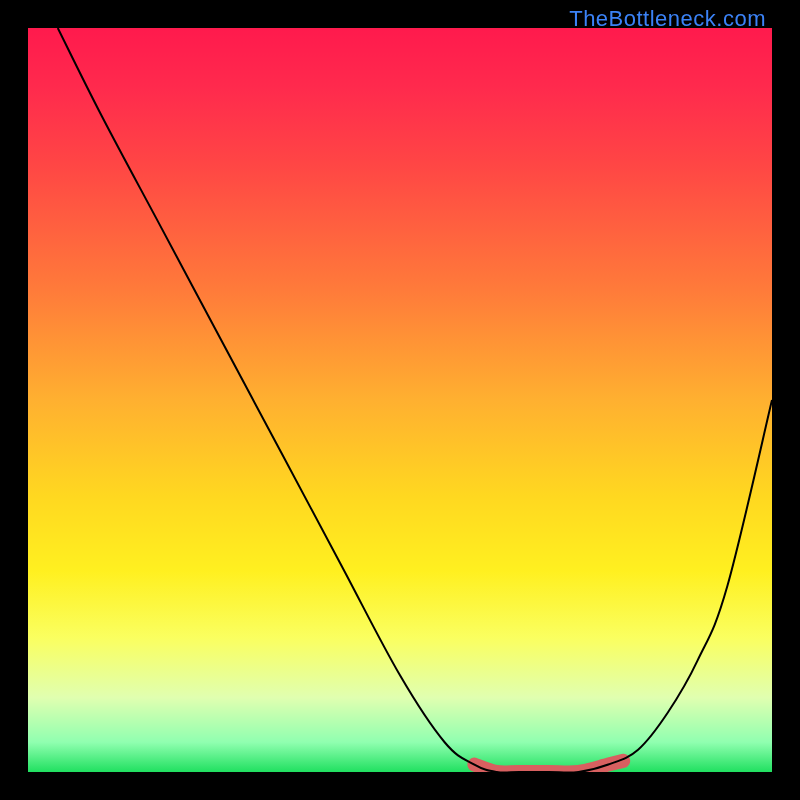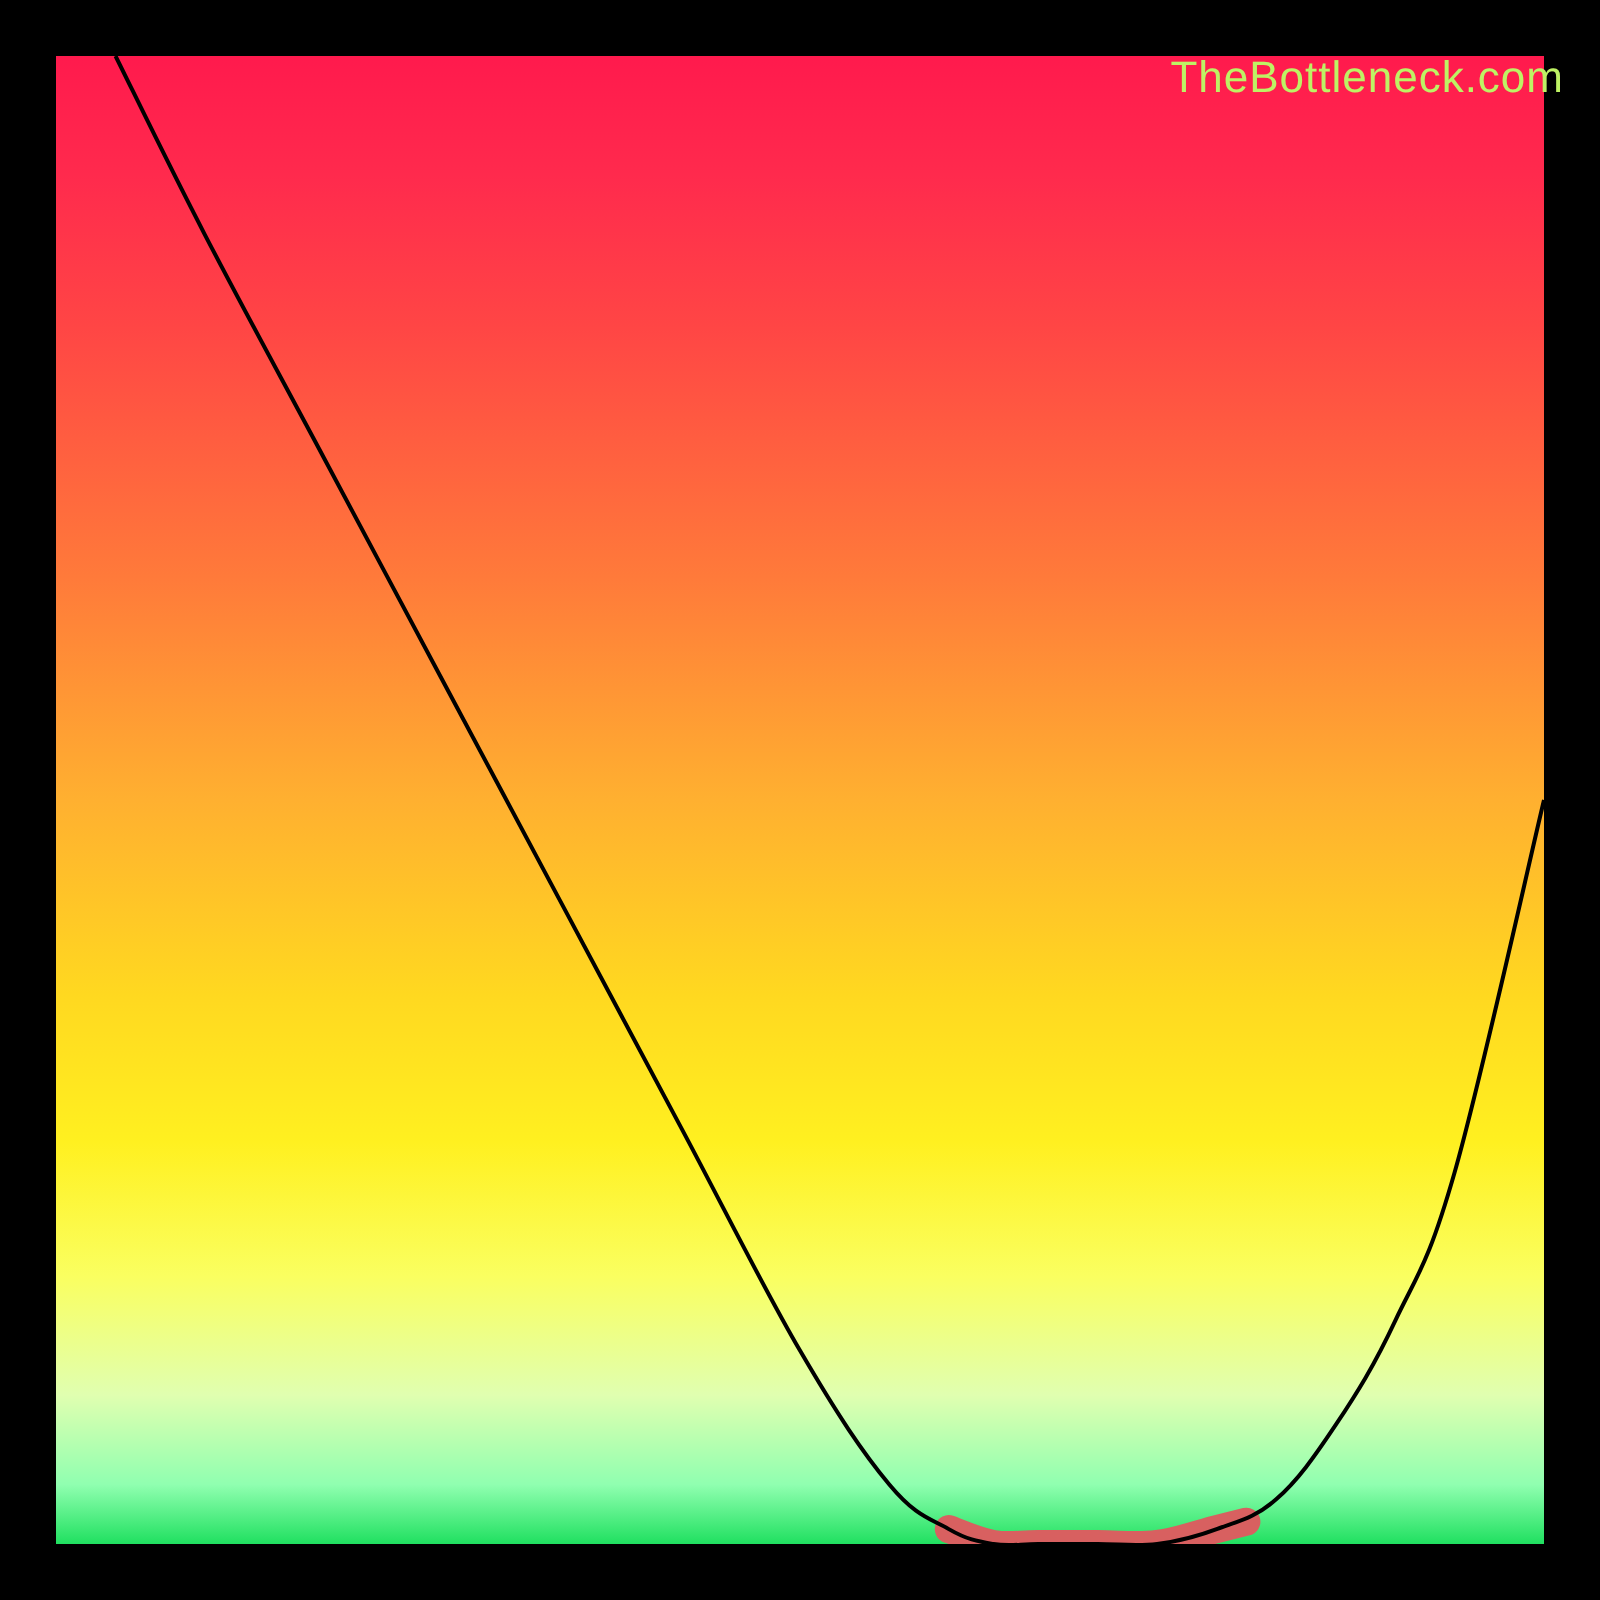--- a/index.html
+++ b/index.html
@@ -7,26 +7,25 @@
     padding: 0;
     width: 800px;
     height: 800px;
     background: #000;
     position: relative;
     font-family: Arial, sans-serif;
   }
   .watermark {
     position: absolute;
     top: 6px;
-    right: 18px;
-    color: #bef264;
+    right: 34px;
+    color: #3b82f6;
     font-size: 22px;
     letter-spacing: 0.5px;
     z-index: 10;
-    margin-top: 20px;
   }
   .plot-area {
     position: absolute;
     left: 28px;
     top: 28px;
     width: 744px;
     height: 744px;
     background: linear-gradient(to bottom,
       #ff1a4d 0%,
       #ff2a4d 8%,

